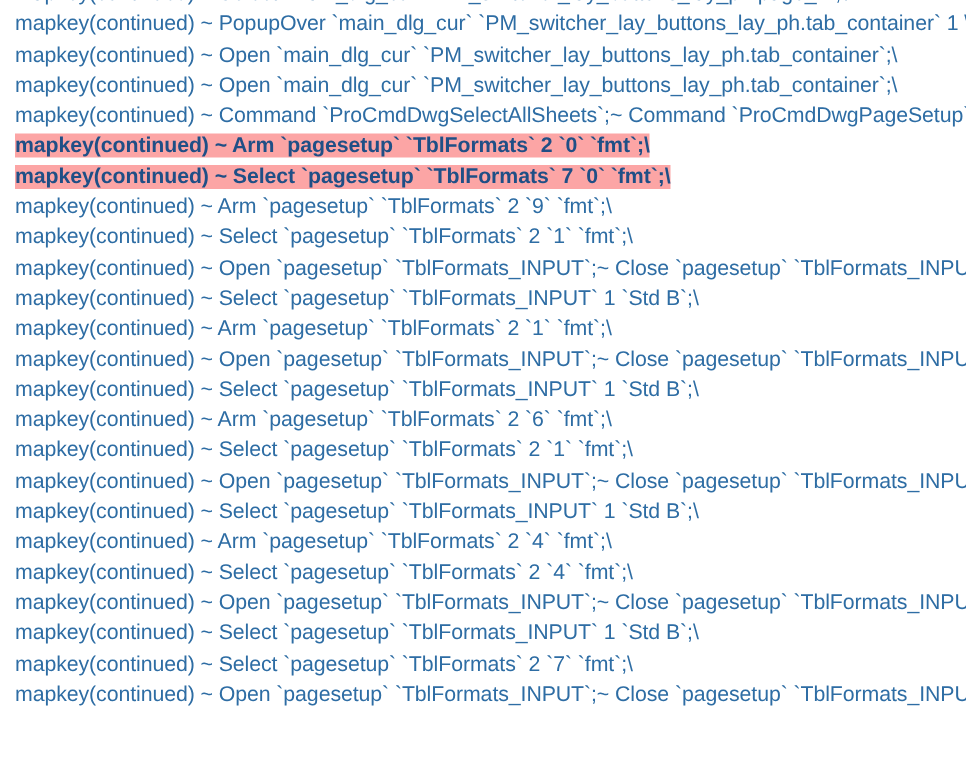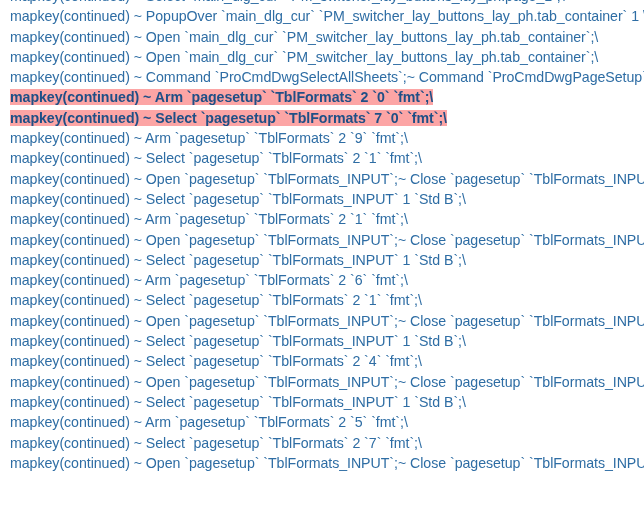--- a/index.html
+++ b/index.html
@@ -71,20 +71,20 @@
       <div class="code-line"><span class="line-text">mapkey(continued) ~ Select `pagesetup` `TblFormats` 2 `1` `fmt`;\</span></div>
       <div class="code-line"><span class="line-text">mapkey(continued) ~ Open `pagesetup` `TblFormats_INPUT`;~ Close `pagesetup` `TblFormats_INPUT`;\</span></div>
       <div class="code-line"><span class="line-text">mapkey(continued) ~ Select `pagesetup` `TblFormats_INPUT` 1 `Std B`;\</span></div>
       <div class="code-line"><span class="line-text">mapkey(continued) ~ Arm `pagesetup` `TblFormats` 2 `1` `fmt`;\</span></div>
       <div class="code-line"><span class="line-text">mapkey(continued) ~ Open `pagesetup` `TblFormats_INPUT`;~ Close `pagesetup` `TblFormats_INPUT`;\</span></div>
       <div class="code-line"><span class="line-text">mapkey(continued) ~ Select `pagesetup` `TblFormats_INPUT` 1 `Std B`;\</span></div>
       <div class="code-line"><span class="line-text">mapkey(continued) ~ Arm `pagesetup` `TblFormats` 2 `6` `fmt`;\</span></div>
       <div class="code-line"><span class="line-text">mapkey(continued) ~ Select `pagesetup` `TblFormats` 2 `1` `fmt`;\</span></div>
       <div class="code-line"><span class="line-text">mapkey(continued) ~ Open `pagesetup` `TblFormats_INPUT`;~ Close `pagesetup` `TblFormats_INPUT`;\</span></div>
       <div class="code-line"><span class="line-text">mapkey(continued) ~ Select `pagesetup` `TblFormats_INPUT` 1 `Std B`;\</span></div>
+      <div class="code-line"><span class="line-text">mapkey(continued) ~ Arm `pagesetup` `TblFormats` 2 `4` `fmt`;\</span></div>
       <div class="code-line"><span class="line-text">mapkey(continued) ~ Select `pagesetup` `TblFormats` 2 `4` `fmt`;\</span></div>
       <div class="code-line"><span class="line-text">mapkey(continued) ~ Open `pagesetup` `TblFormats_INPUT`;~ Close `pagesetup` `TblFormats_INPUT`;\</span></div>
       <div class="code-line"><span class="line-text">mapkey(continued) ~ Select `pagesetup` `TblFormats_INPUT` 1 `Std B`;\</span></div>
-      <div class="code-line"><span class="line-text">mapkey(continued) ~ Arm `pagesetup` `TblFormats` 2 `5` `fmt`;\</span></div>
       <div class="code-line"><span class="line-text">mapkey(continued) ~ Select `pagesetup` `TblFormats` 2 `7` `fmt`;\</span></div>
       <div class="code-line"><span class="line-text">mapkey(continued) ~ Open `pagesetup` `TblFormats_INPUT`;~ Close `pagesetup` `TblFormats_INPUT`;\</span></div>
     </div>
 </div>
 
 </body></html>

